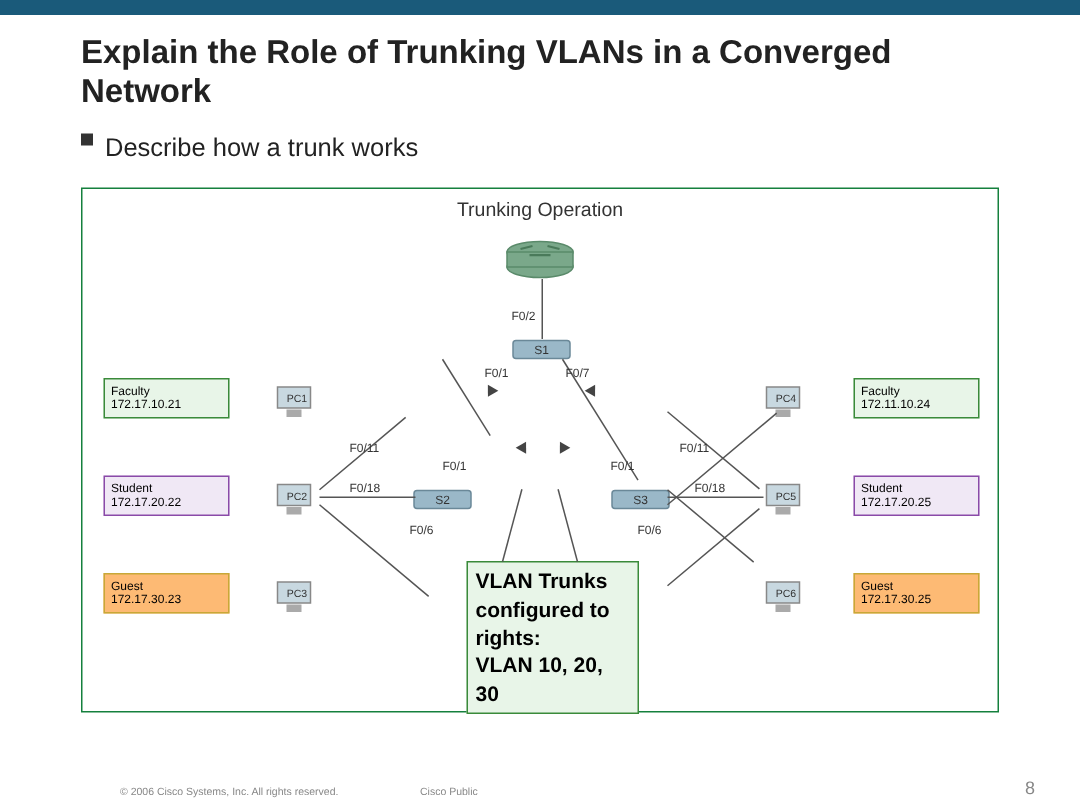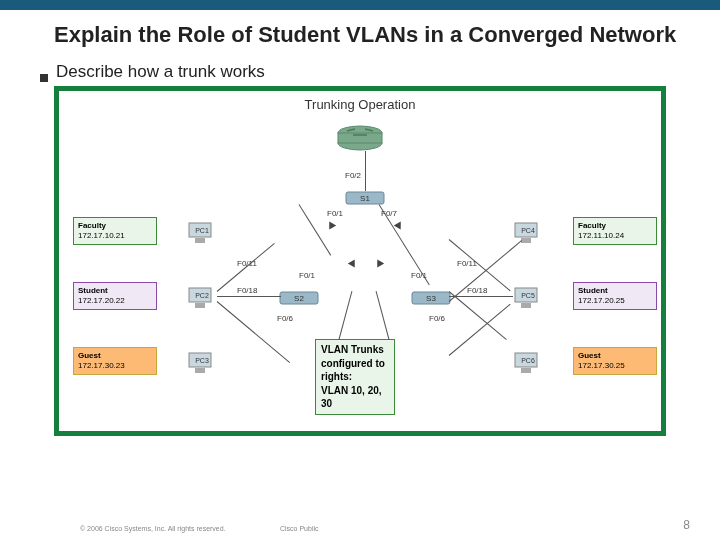--- a/index.html
+++ b/index.html
@@ -1,52 +1,52 @@
 <!DOCTYPE html>
 <html><head>
 <meta charset="utf-8">
 <style>
 *{box-sizing:border-box;margin:0;padding:0}
 body{width:720px;height:540px;font-family:Arial,sans-serif;background:#fff;position:relative;overflow:hidden}
 .top-bar{height:10px;background:#1a5a7a}
 .title{font-size:22px;font-weight:bold;color:#222;padding:12px 40px 8px 54px;line-height:1.2}
-.bullet-row{padding:6px 40px 0 40px;display:flex;align-items:flex-end;gap:8px}
+.bullet-row{padding:6px 40px 0 54px;display:flex;align-items:flex-start;gap:8px}
 .bullet-sq{width:8px;height:8px;background:#333}
 .bullet-txt{font-size:17px;color:#222}
-.diagram-wrap{margin:4px auto 0;width:612px;height:350px;border:5px solid #15803d;position:relative;background:#fff}
+.diagram-wrap{margin:16px auto 0;width:612px;height:350px;border:1px solid #15803d;position:relative;background:#fff}
 .diag-title{position:absolute;top:6px;left:0;right:0;text-align:center;font-size:13px;color:#333}
 .broadcast-txt{position:absolute;top:28px;left:12px;font-size:9px;color:#333;line-height:1.3}
 .router{position:absolute;top:30px;left:50%;transform:translateX(-50%);width:46px;height:30px}
 .r-body{fill:#7aa88a;stroke:#5a8a6a;stroke-width:1}
 .port-lbl{position:absolute;font-size:8px;color:#333;white-space:nowrap}
 .switch{position:absolute;width:40px;height:20px}
 .sw-body{fill:#9ab8c8;stroke:#6a8898;stroke-width:1}
 .sw-lbl{fill:#333;font-size:8px;text-anchor:middle}
 .pc{position:absolute;width:30px;height:24px}
 .pc-mon{fill:#c8d8e0;stroke:#888}
 .pc-base{fill:#aaa}
 .infobox{position:absolute;width:84px;border:1px solid;padding:3px 4px;font-size:8px;line-height:1.2}
 .faculty{border-color:#3a8a3a;background:#e8f5e8}
 .student{border-color:#8a4aa8;background:#f0e8f5}
 .guest{border-color:#c8a838;background:#fdba74}
-.ib-title{font-weight:bold;font-size:8px}
-.trunk-box{position:absolute;width:80px;border:1px solid #3a8a3a;background:#e8f5e8;padding:3px 5px;font-size:10px;font-weight:bold;line-height:1.35}
+.ib-title{font-weight:normal;font-size:8px}
+.trunk-box{position:absolute;width:115px;border:1px solid #3a8a3a;background:#e8f5e8;padding:3px 5px;font-size:14px;font-weight:bold;line-height:1.35}
 .line{position:absolute;background:#555;height:1px;transform-origin:left center}
 .arrow{position:absolute;width:0;height:0;border-left:4px solid transparent;border-right:4px solid transparent;border-bottom:7px solid #444}
 .footer{position:absolute;bottom:8px;left:80px;right:20px;display:flex;font-size:7px;color:#888}
 .footer .c1{width:200px}
 .footer .c2{width:100px}
 .page-num{position:absolute;bottom:8px;right:30px;font-size:12px;color:#888}
 </style>
 </head>
 <body>
 
 <div class="top-bar"></div>
 
-<div class="title">Explain the Role of Student VLANs in a Converged Network</div>
+<div class="title">Explain the Role of Trunking VLANs in a Converged Network</div>
 
 <div class="bullet-row">
   <div class="bullet-sq"></div>
   <div class="bullet-txt">Describe how a trunk works</div>
 </div>
 
 <div class="diagram-wrap">
   <div class="diag-title">Trunking Operation</div>
 
   <div class="broadcast-txt">

